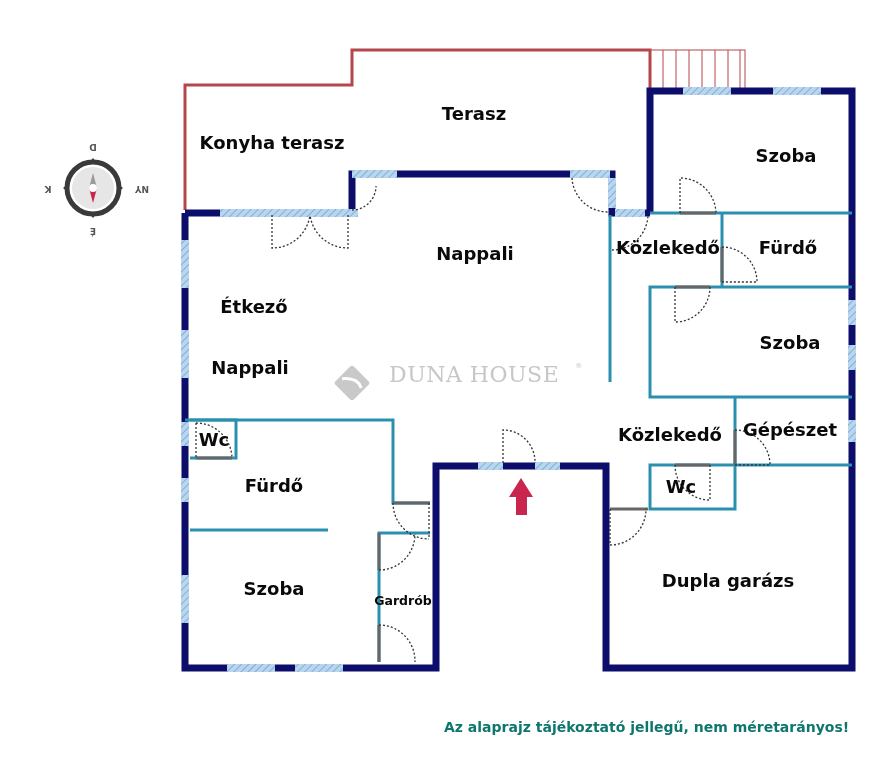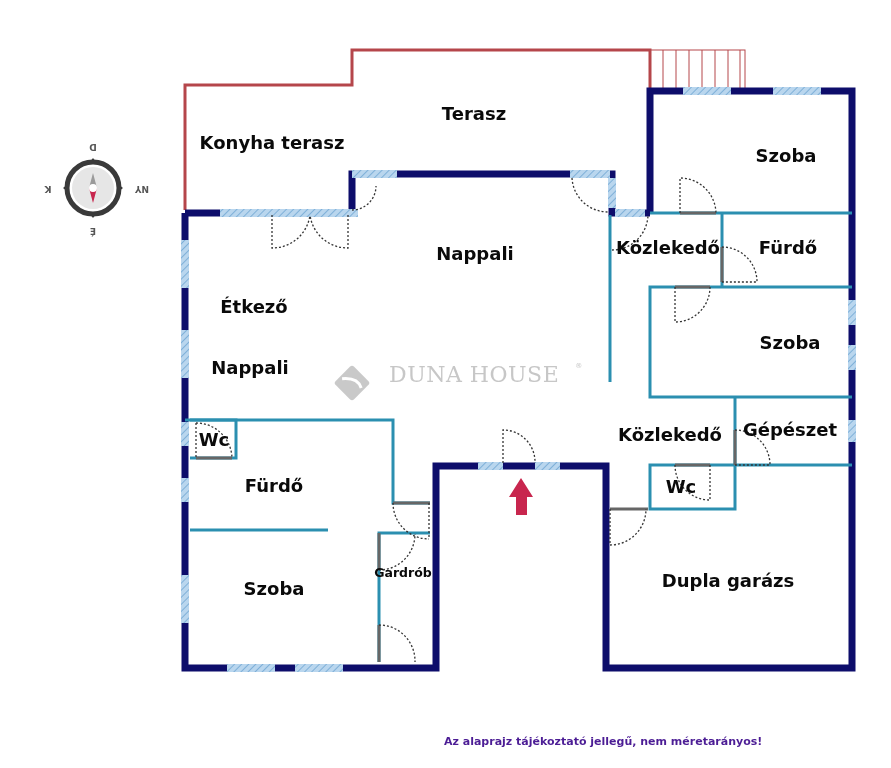--- a/index.html
+++ b/index.html
@@ -4,21 +4,21 @@
 <style>
   html, body { margin:0; padding:0; background:#ffffff; }
   body { width:891px; height:768px; position:relative; overflow:hidden; font-family:"DejaVu Sans", sans-serif; }
   #plan { position:absolute; left:0; top:0; }
   .room-label { position:absolute; font-weight:bold; font-size:18px; color:#0a0a0a; white-space:nowrap; transform:translate(-50%,-50%); }
   .room-label.small { font-size:12.5px; }
   .compass-label { position:absolute; font-size:9px; font-weight:bold; color:#555; transform:translate(-50%,-50%) rotate(180deg); }
   .watermark { position:absolute; left:333px; top:362px; display:flex; gap:16px; }
   .watermark-text { font-family:"DejaVu Serif", serif; font-size:22px; color:#c7c7c7; letter-spacing:0.5px; font-variant:small-caps; }
   .watermark-reg { font-size:7px; color:#c7c7c7; vertical-align:super; }
-  .disclaimer { position:absolute; left:444px; top:719px; font-weight:bold; font-size:11px; color:#4c1d95; white-space:nowrap;margin-top:16px; }
+  .disclaimer { position:absolute; left:444px; top:719px; font-weight:bold; font-size:14px; color:#0f766e; white-space:nowrap; }
 </style>
 </head>
 <body>
 
 <svg id="plan" width="891" height="768" viewBox="0 0 891 768">
   <defs>
     <pattern id="hatch" width="5" height="5" patternUnits="userSpaceOnUse" patternTransform="rotate(45)">
       <rect width="5" height="5" fill="#b9d6ee"></rect>
       <line x1="0" y1="0" x2="0" y2="5" stroke="#7fb0d8" stroke-width="2"></line>
     </pattern>
@@ -155,16 +155,16 @@
 <div class="room-label" style="left:788px;top:247px;">Fürdő</div>
 <div class="room-label" style="left:254px;top:278px;margin-top:28px;">Étkező</div>
 <div class="room-label" style="left:790px;top:342px;">Szoba</div>
 <div class="room-label" style="left:250px;top:367px;">Nappali</div>
 <div class="room-label" style="left:214px;top:439px;">Wc</div>
 <div class="room-label" style="left:670px;top:434px;">Közlekedő</div>
 <div class="room-label" style="left:790px;top:429px;">Gépészet</div>
 <div class="room-label" style="left:274px;top:485px;">Fürdő</div>
 <div class="room-label" style="left:681px;top:486px;">Wc</div>
 <div class="room-label" style="left:274px;top:588px;">Szoba</div>
-<div class="room-label small" style="left:403px;top:572px;text-align:center;">Gardrób</div>
+<div class="room-label small" style="left:403px;top:600px;text-align:center;">Gardrób</div>
 <div class="room-label" style="left:728px;top:580px;">Dupla garázs</div>
 
 <div class="disclaimer">Az alaprajz tájékoztató jellegű, nem méretarányos!</div>
 
 </body></html>

